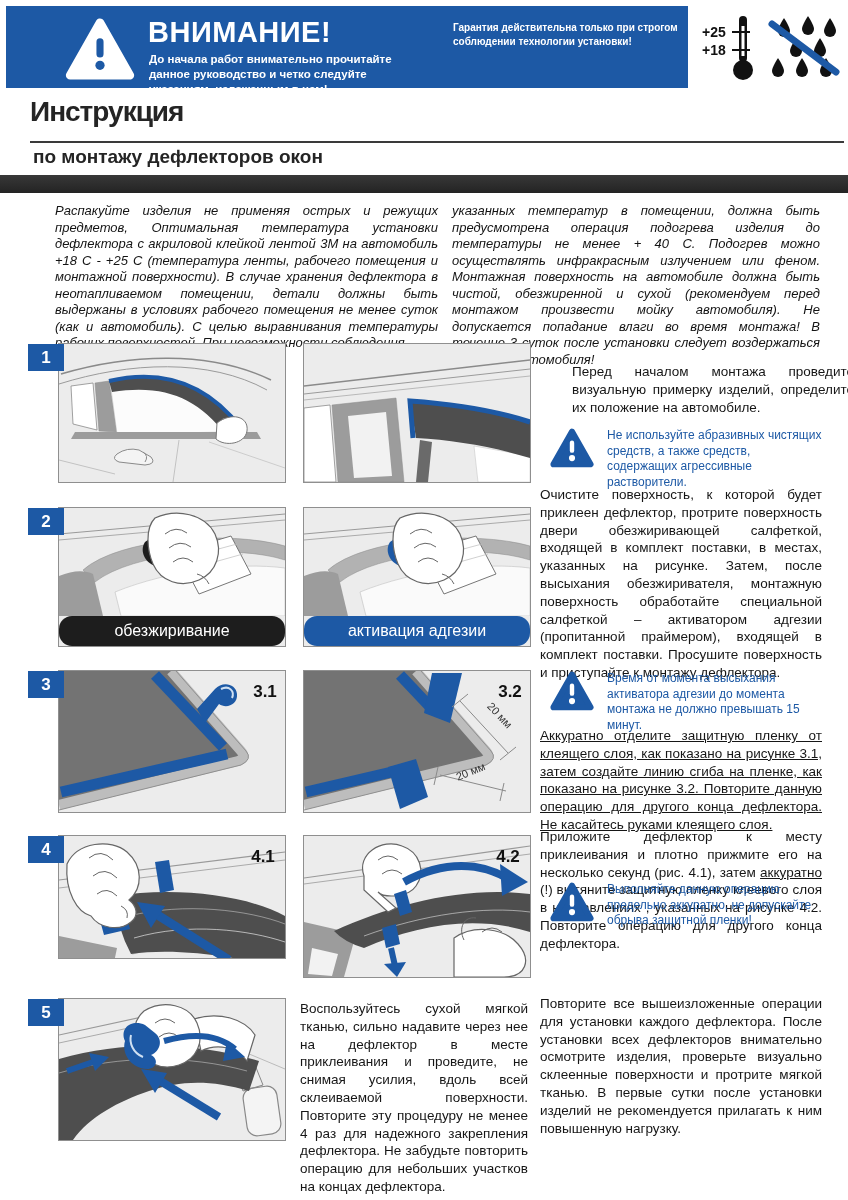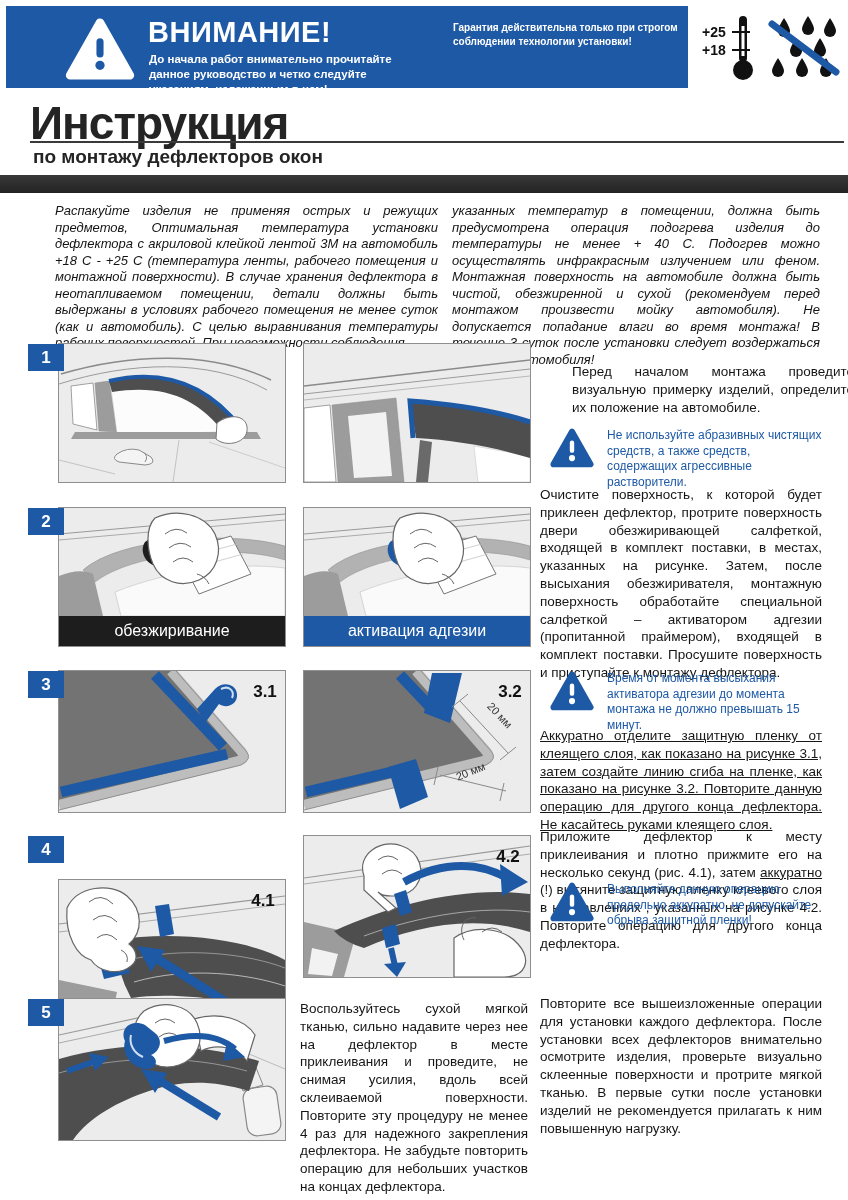--- a/index.html
+++ b/index.html
@@ -7,35 +7,35 @@
         font-family:"Liberation Sans",sans-serif;color:#1b1b1b;}
   
   .hdr-blue{position:absolute;left:6px;top:6px;width:682px;height:82px;background:#1d59a5;}
   .hdr-tri{position:absolute;left:58px;top:11px;width:72px;height:64px;}
   .hdr-warn-title{position:absolute;left:142px;top:10px;font-size:29px;font-weight:bold;color:#fff;letter-spacing:.5px;}
   .hdr-warn-sub{position:absolute;left:143px;top:46px;width:268px;font-size:11.5px;font-weight:bold;color:#fff;line-height:1.32;margin:0;}
   .hdr-guarantee{position:absolute;left:447px;top:15px;width:232px;font-size:10px;font-weight:bold;color:#fff;line-height:1.35;margin:0;}
   .thermo{position:absolute;left:698px;top:12px;width:64px;height:72px;}
   .norain{position:absolute;left:768px;top:16px;width:72px;height:64px;}
   
-  .title-main{position:absolute;left:30px;top:96px;font-size:46px;font-weight:bold;color:#242424;letter-spacing:-1px;margin:0;}
+  .title-main{position:absolute;left:30px;top:96px;font-size:28px;font-weight:bold;color:#242424;letter-spacing:-1px;margin:0;}
   .title-rule{position:absolute;left:30px;top:141px;width:814px;height:2px;background:#3a3a3a;}
   .title-sub{position:absolute;left:33px;top:146px;font-size:19px;color:#242424;margin:0;}
   .dark-bar{position:absolute;left:0;top:175px;width:848px;height:18px;background:linear-gradient(#383838,#232323);}
   
   .intro{position:absolute;top:203px;font-size:13px;font-style:italic;text-align:justify;line-height:16.5px;color:#141414;margin:0;}
   .intro-left{left:55px;width:383px;}
   .intro-right{left:452px;width:368px;}
   
   .badge{position:absolute;width:36px;height:27px;background:#1d59a5;color:#fff;font-size:17px;font-weight:bold;
          display:flex;align-items:center;justify-content:center;z-index:3;}
   .figbox{position:absolute;width:228px;background:#ececec;border:1px solid #8f8f8f;box-sizing:border-box;overflow:hidden;}
   .figbox svg{display:block;}
   .caption{position:absolute;left:0;right:0;bottom:0;height:30px;color:#fff;font-size:16px;
-           display:flex;align-items:center;justify-content:center;}
+           display:flex;align-items:center;justify-content:center;border-radius:13px;}
   .cap-black{background:#1d1d1d;}
   .cap-blue{background:#1d59a5;}
   .figlabel{font-size:17px;font-weight:bold;fill:#111;}
   .dimtext{font-size:11px;fill:#333;}
   
   .p{position:absolute;margin:0;font-size:13.5px;line-height:17.8px;text-align:justify;color:#161616;}
   .warning{position:absolute;display:flex;gap:13px;align-items:flex-start;}
   .warning svg{width:44px;height:40px;flex:none;}
   .warning p{margin:0;font-size:12px;line-height:15.5px;color:#1d59a5;}
   .u-bold{font-weight:normal;text-decoration:underline;}
@@ -180,21 +180,21 @@
       <polygon points="84,96 112,88 124,126 96,138" fill="#1d59a5"></polygon>
       <path d="M156,30 L204,82 M148,36 L164,23 M196,89 L212,76" stroke="#8a8a8a" stroke-width="1" fill="none"></path>
       <text class="dimtext" text-anchor="middle" transform="rotate(47 193 47)" x="193" y="47">20 мм</text>
       <path d="M136,104 L202,120 M134,96 L130,114 M200,112 L196,130" stroke="#8a8a8a" stroke-width="1" fill="none"></path>
       <text class="dimtext" text-anchor="middle" transform="rotate(-22 168 104)" x="168" y="104">20 мм</text>
       <text class="figlabel" x="206" y="26" text-anchor="middle">3.2</text>
     </svg>
   </div>
 
   <div class="badge" style="left:28px;top:836px;">4</div>
-  <div class="figbox" style="left:58px;top:835px;height:124px;margin-top:44px;">
+  <div class="figbox" style="left:58px;top:835px;height:124px;">
     <svg viewBox="0 0 226 141" width="226" height="141">
       <path d="M0,44 L226,16" stroke="#999" stroke-width="1.2" fill="none"></path>
       <path d="M0,52 L226,24" stroke="#aaa" stroke-width="1" fill="none"></path>
       <path d="M0,100 L58,112 L52,141 L0,141 Z" fill="#9c9c9c"></path>
       <path d="M60,58 L76,118" stroke="#cccccc" stroke-width="6" fill="none"></path>
       <path d="M55,60 C120,50 190,60 226,80 L226,134 C170,118 112,112 72,118 Q58,92 55,60 Z" fill="#4e4e4e"></path>
       <path d="M75,102 C130,86 190,94 226,106" stroke="#fff" stroke-width="1" opacity=".6" fill="none"></path>
       <path d="M70,80 C125,66 190,74 226,88" stroke="#fff" stroke-width="1" opacity=".4" fill="none"></path>
       <polygon points="96,26 110,24 115,54 101,57" fill="#1d59a5"></polygon>
       <polygon points="42,88 68,82 71,93 45,99" fill="#1d59a5"></polygon>

